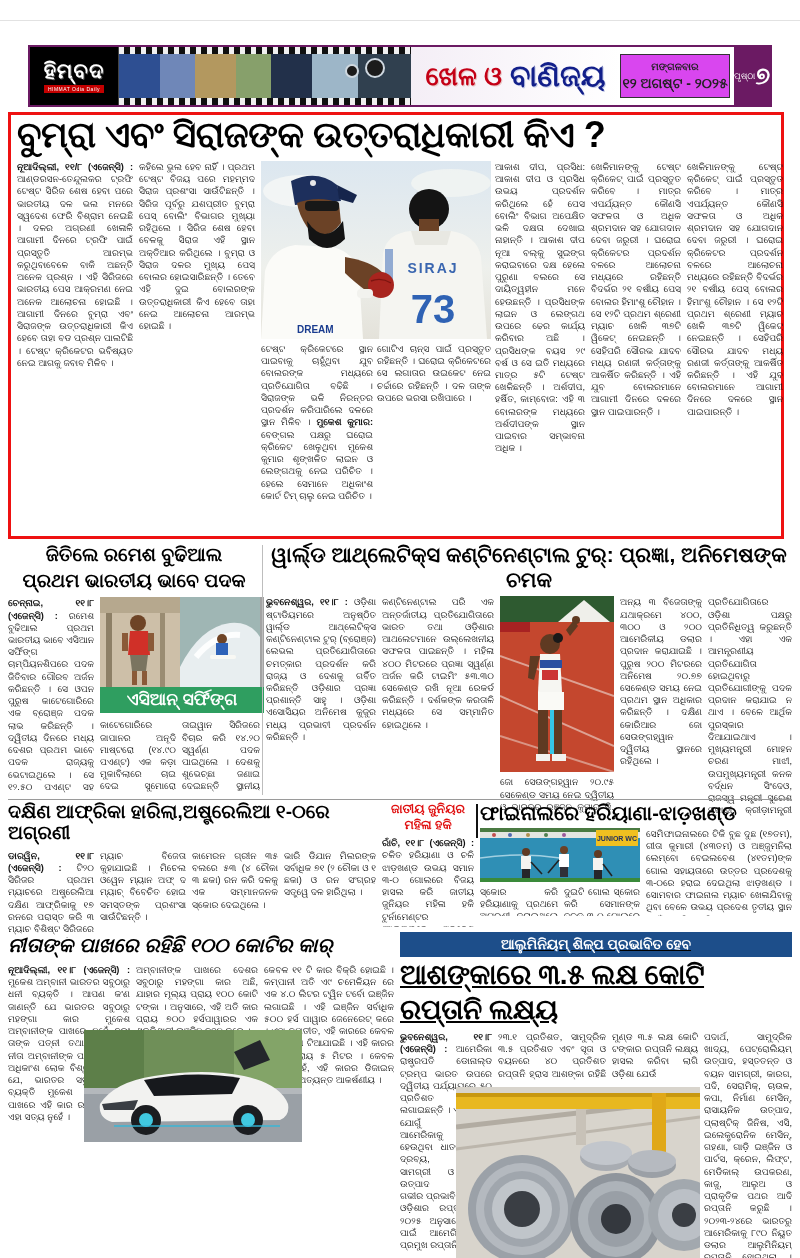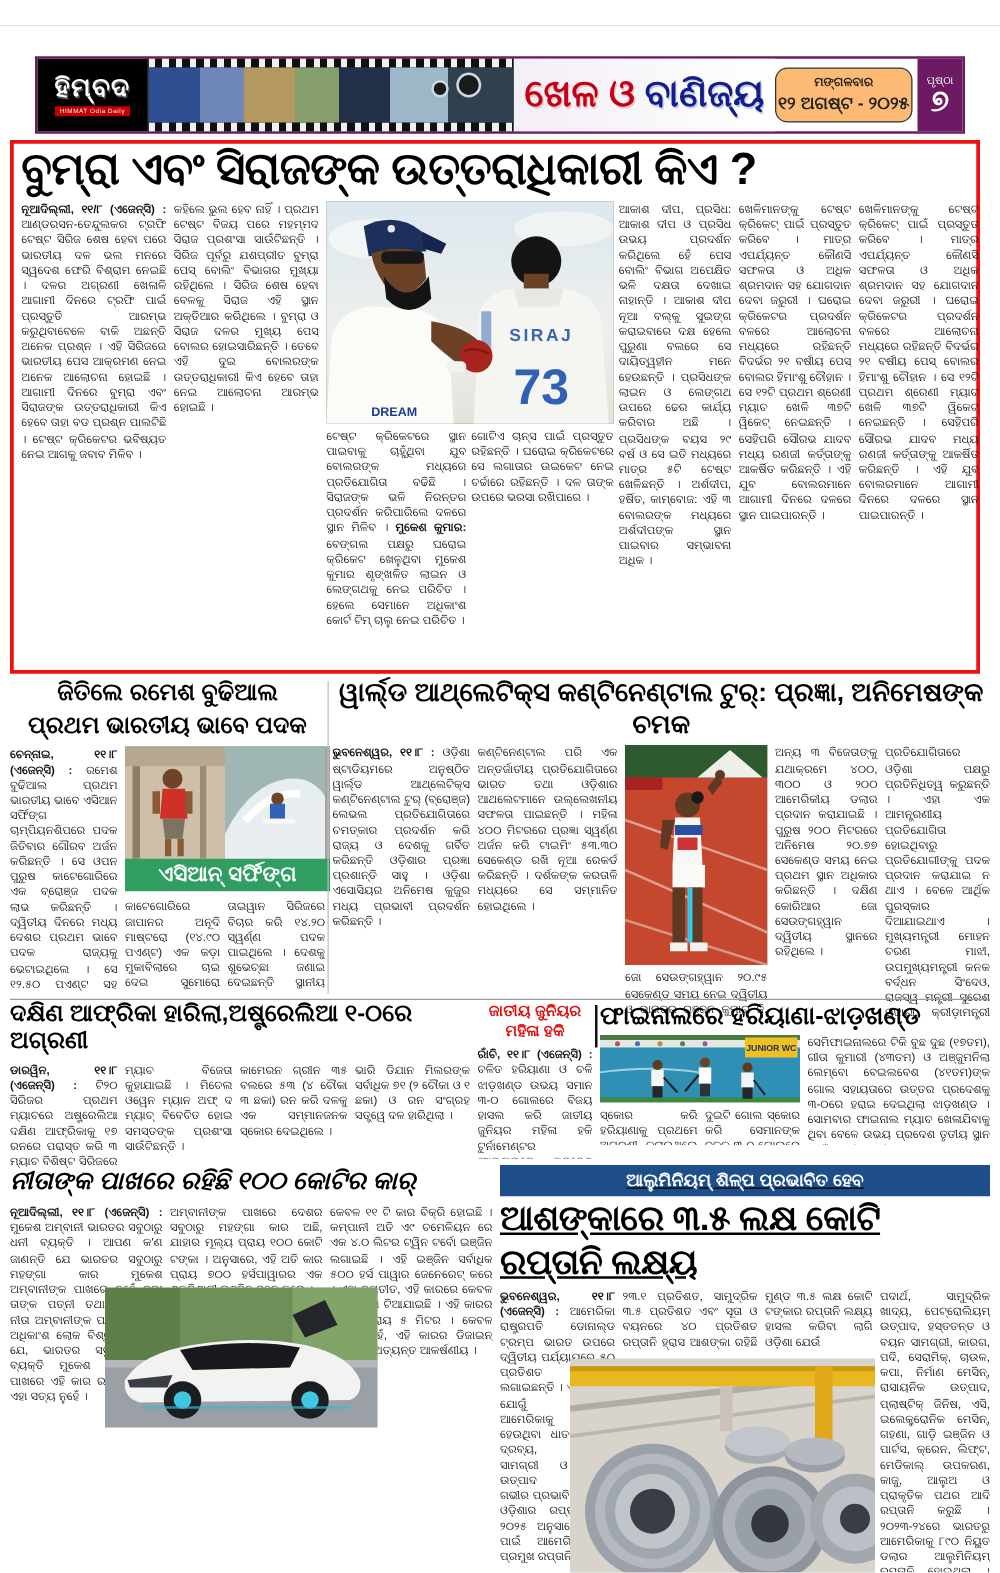--- a/index.html
+++ b/index.html
@@ -10,26 +10,26 @@
   #masthead{position:absolute;left:28px;top:45px;width:744px;height:62px;border:2px solid #6b1a63;display:flex;align-items:stretch;background:#fff;box-sizing:border-box;}
   #logo-box{width:88px;background:#000;color:#fff;display:flex;flex-direction:column;justify-content:center;align-items:center;border-right:1px solid #444;}
   #logo-title{font-size:21px;font-weight:bold;letter-spacing:1px;text-shadow:1px 1px 0 #555;}
   #logo-sub{margin-top:2px;background:#c40000;color:#fff;font-size:5px;padding:1px 4px;letter-spacing:.5px;}
   #filmstrip{width:292px;background:#101010;display:flex;flex-direction:column;}
   .sprocket{height:7px;background:repeating-linear-gradient(90deg,#f0f0f0 0 5px,#101010 5px 11px);}
   #collage{flex:1;background:linear-gradient(90deg,#2e4f92 0 14%,#6f87b8 14% 26%,#b3985f 26% 40%,#87a06b 40% 52%,#22304a 52% 66%,#9db6c8 66% 82%,#30404f 82% 100%);position:relative;}
   #collage .reel{position:absolute;right:26px;top:4px;width:16px;height:16px;border-radius:50%;background:#1b1b1b;border:2px solid #cfd8e0;}
   #collage .reel2{right:52px;top:10px;width:10px;height:10px;}
   #title-area{flex:1;display:flex;align-items:center;justify-content:center;gap:8px;background:linear-gradient(90deg,#f4eef6,#ffffff);}
-  .title-red{color:#c40016;font-size:30px;font-weight:800;text-shadow:1px 1px 0 #e8c8c8;}
+  .title-red{color:#c40016;font-size:26px;font-weight:800;text-shadow:1px 1px 0 #e8c8c8;}
   .title-blue{color:#121f8a;font-size:30px;font-weight:800;text-shadow:1px 1px 0 #c8cee8;}
-  #date-box{align-self:center;width:108px;height:42px;background:#fdba74;border:1.5px solid #333;border-radius:10px;display:flex;flex-direction:column;justify-content:center;text-align:center;margin-right:4px;}
+  #date-box{align-self:center;width:108px;height:42px;background:#d946ef;border:1.5px solid #333;border-radius:0;display:flex;flex-direction:column;justify-content:center;text-align:center;margin-right:4px;}
   #date-box .d1{font-size:10px;font-weight:bold;color:#222;}
   #date-box .d2{font-size:14px;font-weight:bold;color:#222;margin-top:2px;}
-  #page-box{width:36px;background:#6b1a63;color:#fff;display:flex;flex-direction:column;align-items:center;justify-content:center;}
+  #page-box{width:36px;background:#6b1a63;color:#fff;display:flex;flex-direction:row;align-items:center;justify-content:center;}
   #page-box .pl{font-size:9px;}
   #page-box .pn{font-size:24px;font-weight:bold;line-height:1;}
   
   .headline{font-weight:800;color:#000;}
   .col{position:absolute;font-size:9.2px;line-height:1.33;text-align:justify;color:#121212;overflow:hidden;word-break:break-word;}
   .dl{font-weight:bold;}
   
   #lead{position:absolute;left:8px;top:112px;width:776px;height:427px;border:3px solid #ee1111;box-sizing:border-box;background:#fff;}
   #lead-headline{font-size:36px;line-height:1.06;padding:1px 6px 3px 6px;letter-spacing:-.5px;}
   #lead-body{position:absolute;left:6px;right:6px;top:46px;bottom:4px;}

